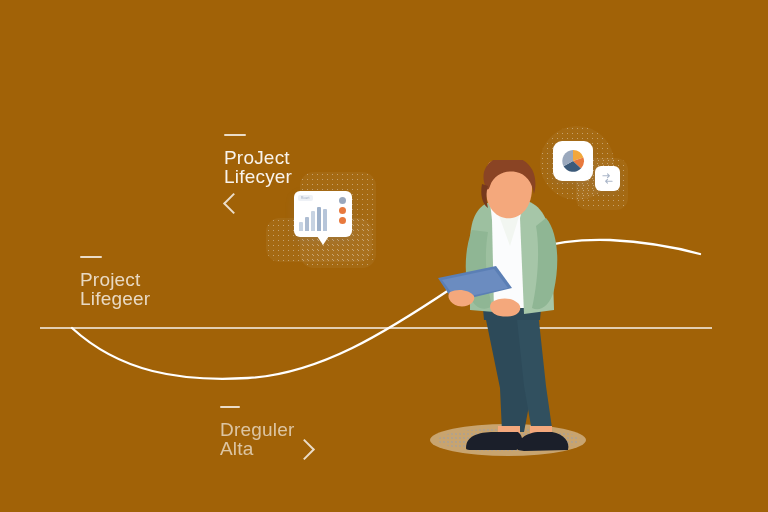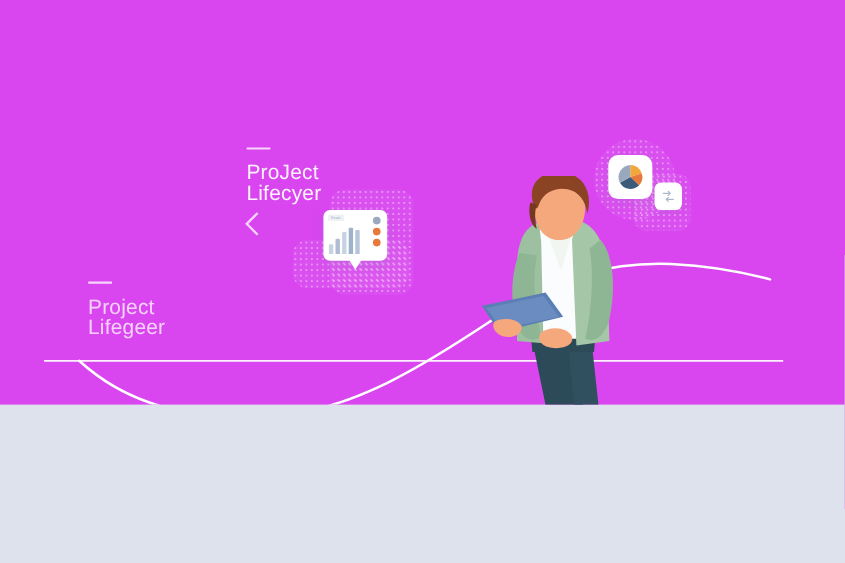--- a/index.html
+++ b/index.html
@@ -6,23 +6,23 @@
     margin: 0;
     padding: 0;
     background: #dde2ec;
   }
   body {
     font-family: "Liberation Sans", sans-serif;
   }
   #stage {
     position: relative;
     width: 768px;
-    height: 368px;
+    height: 512px;
     overflow: hidden;
-    background: #d946ef;
+    background: #a16207;
   }
   .layer {
     position: absolute;
     inset: 0;
     width: 768px;
     height: 512px;
   }
   
   .panel {
     position: absolute;

